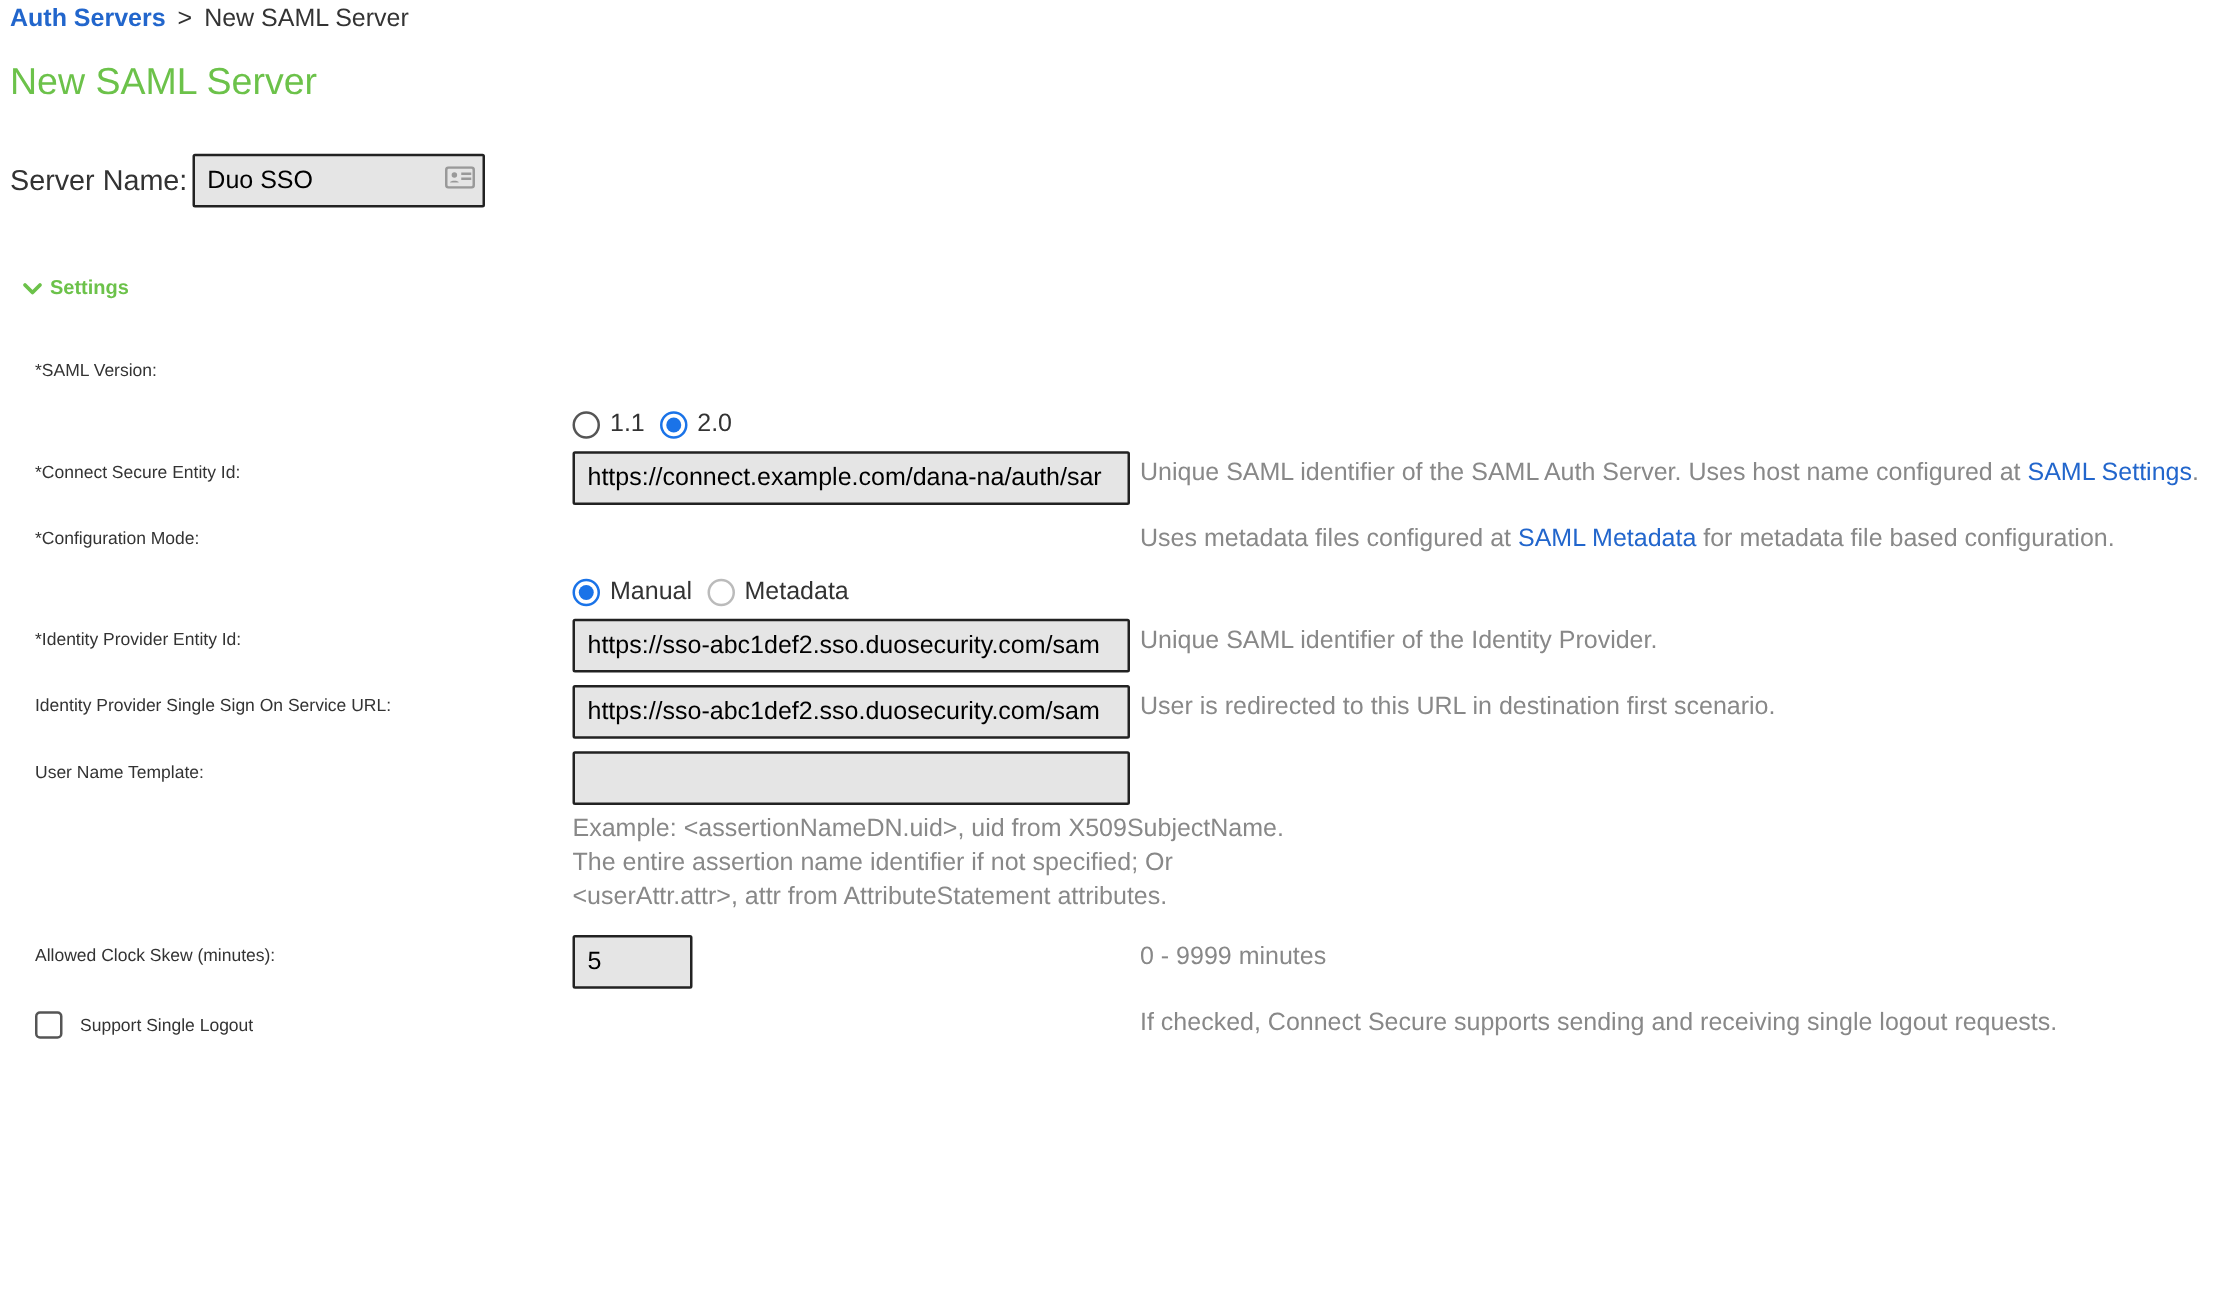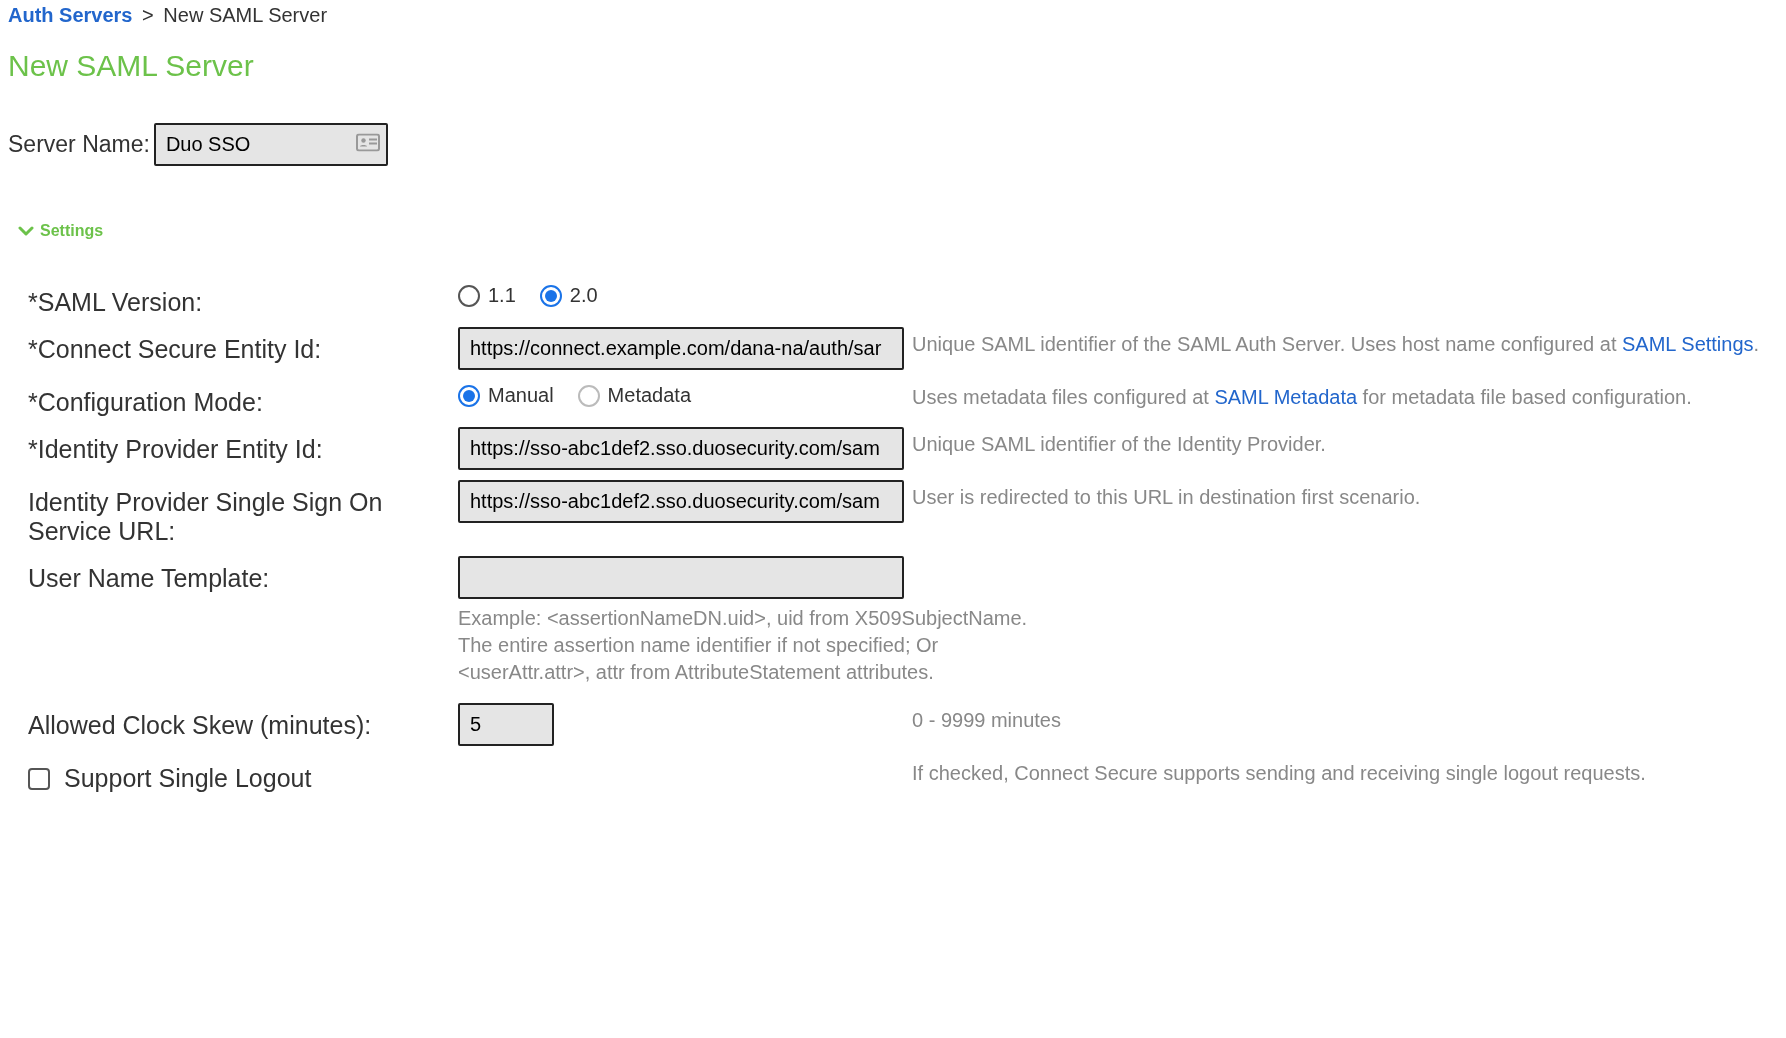--- a/index.html
+++ b/index.html
@@ -81,38 +81,38 @@
     margin-left: 20px;
   }
   .row {
     display: flex;
     align-items: flex-start;
     margin-bottom: 10px;
   }
   .row .label-col {
     width: 430px;
     flex-shrink: 0;
-    font-size: 25px;
+    font-size: 14px;
     padding-top: 8px;
   }
   .row .input-col {
     width: 450px;
     flex-shrink: 0;
   }
   .row .help-col {
     flex: 1;
     color: #888;
     font-size: 20px;
     padding-left: 4px;
     padding-top: 4px;
     line-height: 1.35;
   }
   .help-col .link { color: #2266cc; }
 
-  .radio-group { display: flex; align-items: center; gap: 24px; padding-top: 4px; }
+  .radio-group { display: flex; align-items: center; gap: 12px; padding-top: 4px; margin-top: 44px; }
   .radio-item { display: flex; align-items: center; gap: 8px; font-size: 20px; }
 
   .radio {
     width: 22px; height: 22px; border-radius: 50%;
     border: 2px solid #555;
     display: inline-flex; align-items: center; justify-content: center;
     cursor: pointer;
     flex-shrink: 0;
   }
   .radio.unchecked-light { border-color: #bbb; }

